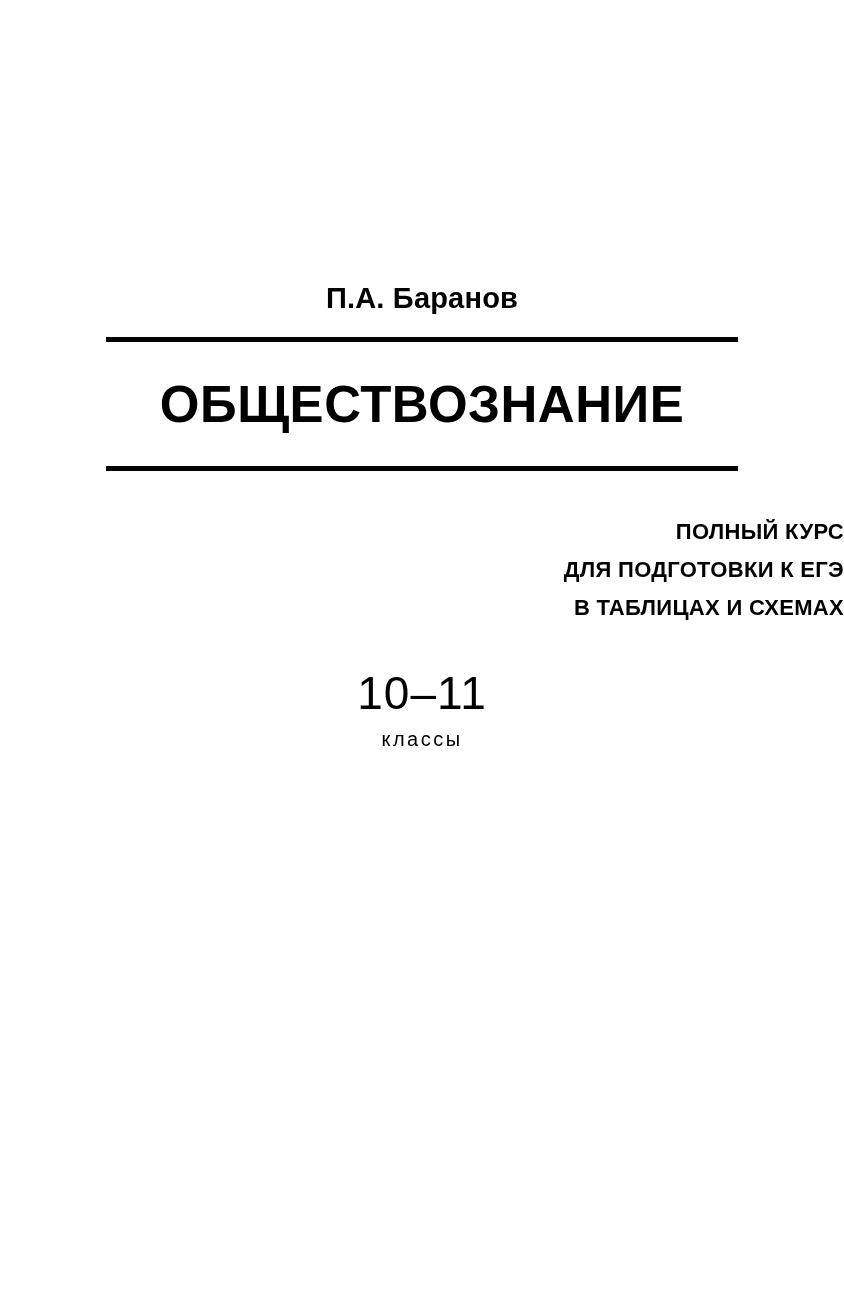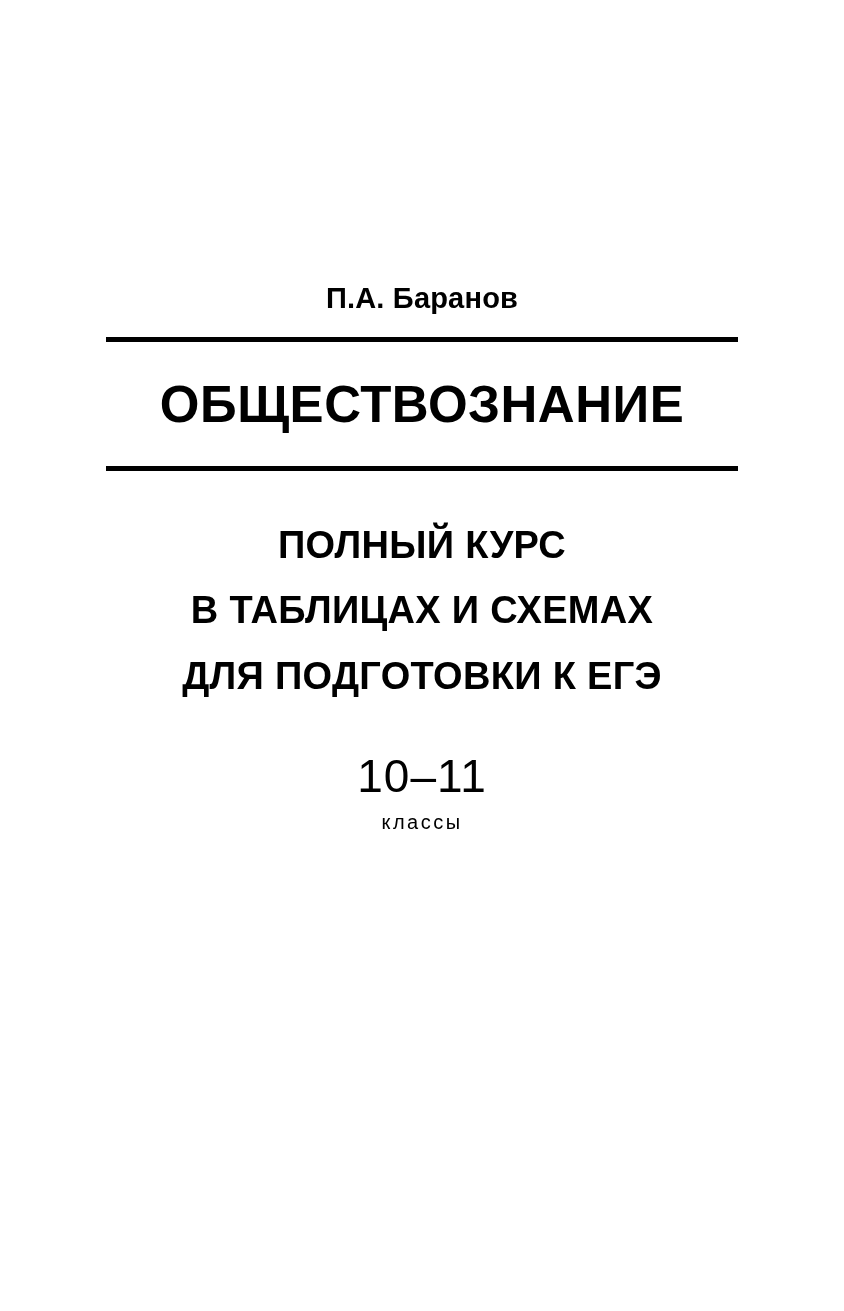--- a/index.html
+++ b/index.html
@@ -50,24 +50,25 @@
     font-size: 51px;
     font-weight: bold;
     letter-spacing: 0.5px;
     line-height: 1.0;
     margin: 12px;
     padding: 25px 0 24px 0;
   }
 
   .subtitle {
     margin: 42px 0 0 0;
-    font-size: 38px;
+    font-size: 22px;
     font-weight: bold;
     line-height: 1.72;
     letter-spacing: 0.3px;
+    text-align: right;
   }
   .subtitle div {
     white-space: nowrap;
   }
 
   .grade {
     margin-top: 44px;
     font-size: 46px;
     font-weight: normal;
     line-height: 1.0;
@@ -104,22 +105,22 @@
     <div class="author">П.А. Баранов</div>
 
     <hr class="rule">
 
     <h1 class="main-title">ОБЩЕСТВОЗНАНИЕ</h1>
 
     <hr class="rule">
 
     <div class="subtitle">
       <div>ПОЛНЫЙ КУРС</div>
+      <div>ДЛЯ ПОДГОТОВКИ К ЕГЭ</div>
       <div>В ТАБЛИЦАХ И СХЕМАХ</div>
-      <div>ДЛЯ ПОДГОТОВКИ К ЕГЭ</div>
     </div>
 
     <div class="grade">10–11</div>
 
     <div class="grade-label">классы</div>
 
   </div>
 
 
 </div>

